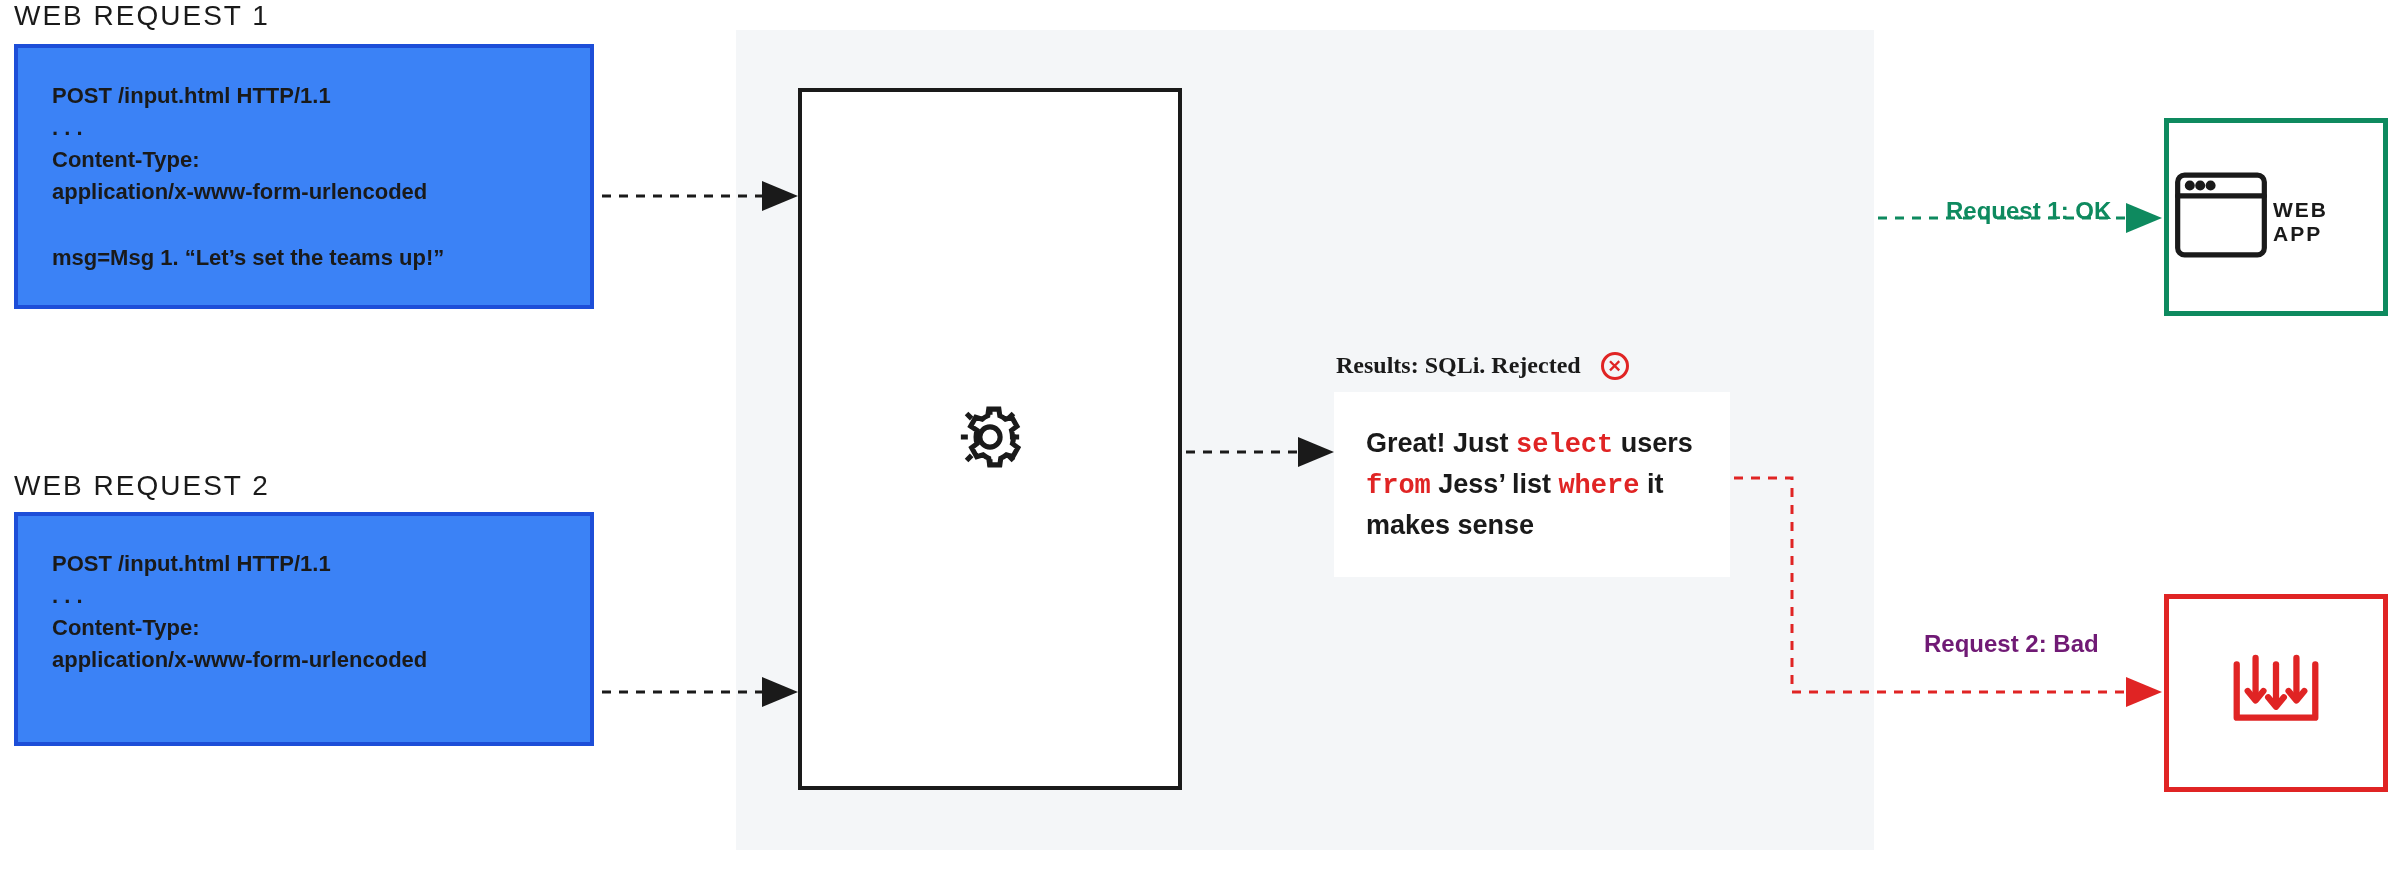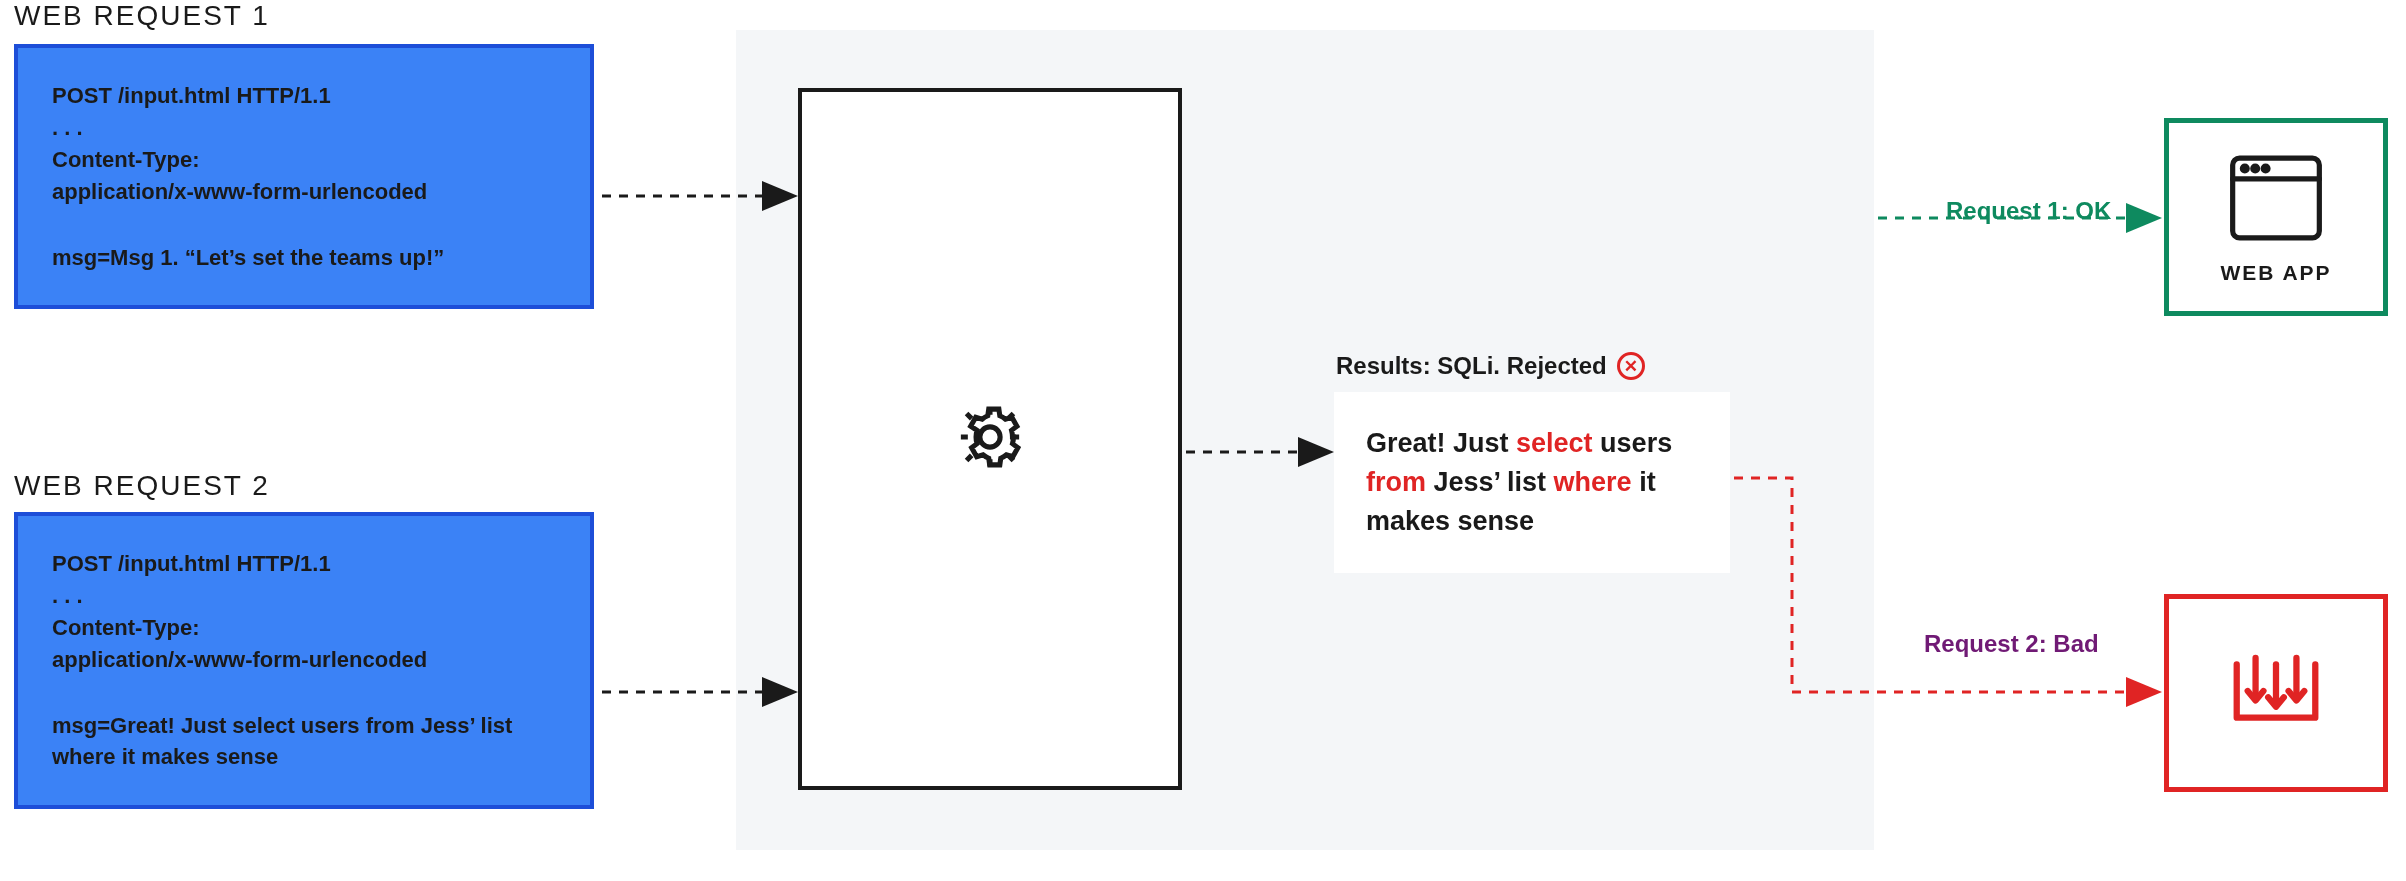--- a/index.html
+++ b/index.html
@@ -67,25 +67,26 @@
     text-align: center;
     line-height: 1.35;
   }
 
   
   .result-label-row {
     position: absolute;
     left: 600px;
     top: 322px;
     display: flex;
-    align-items: center;
-    gap: 10px;
+    align-items: flex-start;
+    gap: 20px;
     font-size: 24px;
     font-weight: 600;
     color: #1a1a1a;
+    font-family: Liberation Serif, serif;
   }
   .reject-icon {
     width: 28px;
     height: 28px;
     border: 3px solid #e02424;
     border-radius: 50%;
     display: inline-flex;
     align-items: center;
     justify-content: center;
     color: #e02424;
@@ -100,21 +101,21 @@
     top: 362px;
     width: 396px;
     border: 4px solid #fff;
     background: #fff;
     padding: 28px 28px;
     font-size: 27px;
     font-weight: 600;
     color: #1a1a1a;
     line-height: 1.45;
   }
-  .kw { color: #e02424; }
+  .kw { color: #e02424; font-family: Liberation Mono, monospace; }
 
   
   .outcome-box {
     position: absolute;
     width: 224px;
     height: 198px;
     background: #fff;
     display: flex;
     align-items: center;
     justify-content: center;
@@ -165,21 +166,20 @@
     <div>msg=Msg 1. “Let’s set the teams up!”</div>
   </div>
 
   <div class="req-label" style="left:14px; top:470px;">WEB REQUEST 2</div>
   <div class="req-box" style="left:14px; top:512px;">
     <div>POST /input.html HTTP/1.1</div>
     <div>. . .</div>
     <div>Content-Type:</div>
     <div>application/x-www-form-urlencoded</div>
     <div style="height:34px;"></div>
-    <div>msg=Great! Just select users from Jess’ list where it makes sense</div>
   </div>
 
   <div class="panel">
     <div class="engine">
       <span>
         <svg width="76" height="76" viewBox="0 0 24 24" fill="none" stroke="#1a1a1a" stroke-width="1.6">
           <circle cx="12" cy="12" r="3.2"></circle>
           <path d="M12 2.8v2.2M12 19v2.2M4.6 4.6l1.6 1.6M17.8 17.8l1.6 1.6M2.8 12h2.2M19 12h2.2M4.6 19.4l1.6-1.6M17.8 6.2l1.6-1.6"></path>
           <path d="M19.4 12a7.4 7.4 0 0 1-.3 2.1l1.7 1.3-1.6 2.8-2-.6a7.4 7.4 0 0 1-1.8 1.1l-.3 2.1h-3.2l-.3-2.1a7.4 7.4 0 0 1-1.8-1.1l-2 .6-1.6-2.8 1.7-1.3a7.4 7.4 0 0 1 0-4.2L5.9 8.6l1.6-2.8 2 .6a7.4 7.4 0 0 1 1.8-1.1l.3-2.1h3.2l.3 2.1a7.4 7.4 0 0 1 1.8 1.1l2-.6 1.6 2.8-1.7 1.3c.2.7.3 1.4.3 2.1z"></path>
         </svg>
@@ -189,21 +189,21 @@
     <div class="result-label-row">
       <span>Results: SQLi. Rejected</span>
       <span class="reject-icon">✕</span>
     </div>
     <div class="result-box">
       <span>Great! Just </span><span class="kw">select</span><span> users </span><span class="kw">from</span><span> Jess’ list </span><span class="kw">where</span><span> it makes sense</span>
     </div>
   </div>
 
   <div class="outcome-label-ok" style="left:1946px; top:178px;">Request 1: OK</div>
-  <div class="outcome-box outcome-ok" style="left:2164px; top:118px; flex-direction:column;">
+  <div class="outcome-box outcome-ok" style="left:2164px; top:118px; flex-direction:row;">
     <span>
       <svg width="104" height="98" viewBox="0 0 60 56" fill="none" stroke="#1a1a1a" stroke-width="3" stroke-linejoin="round" stroke-linecap="round">
         <rect x="5" y="5" width="50" height="46" rx="4"></rect>
         <line x1="5" y1="17" x2="55" y2="17"></line>
         <circle cx="12" cy="11" r="1.4" fill="#1a1a1a"></circle>
         <circle cx="18" cy="11" r="1.4" fill="#1a1a1a"></circle>
         <circle cx="24" cy="11" r="1.4" fill="#1a1a1a"></circle>
       </svg>
     </span>
     <div class="webapp-caption" style="position:static; margin-top:10px;">WEB APP</div>

